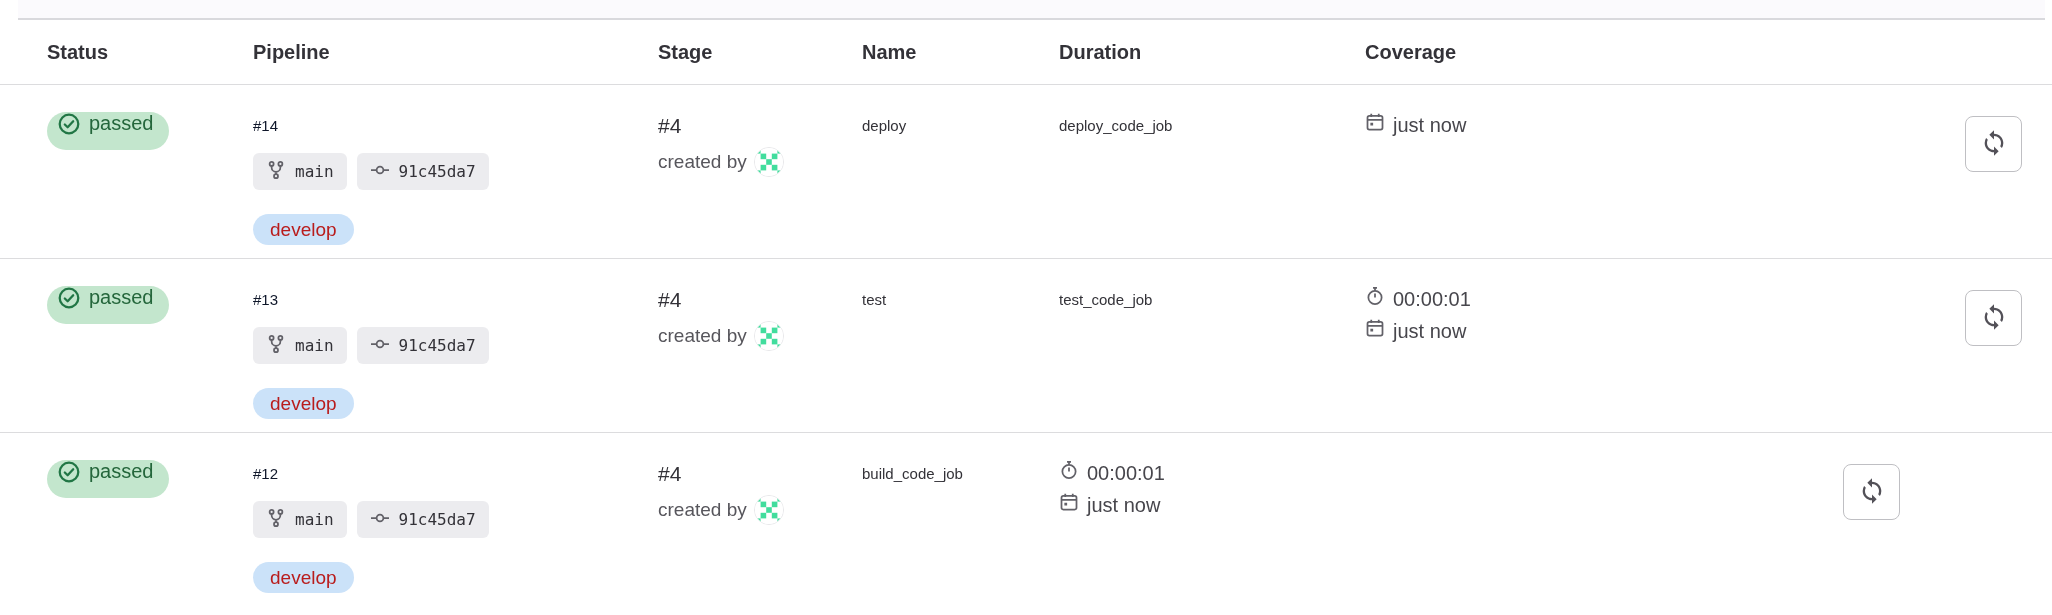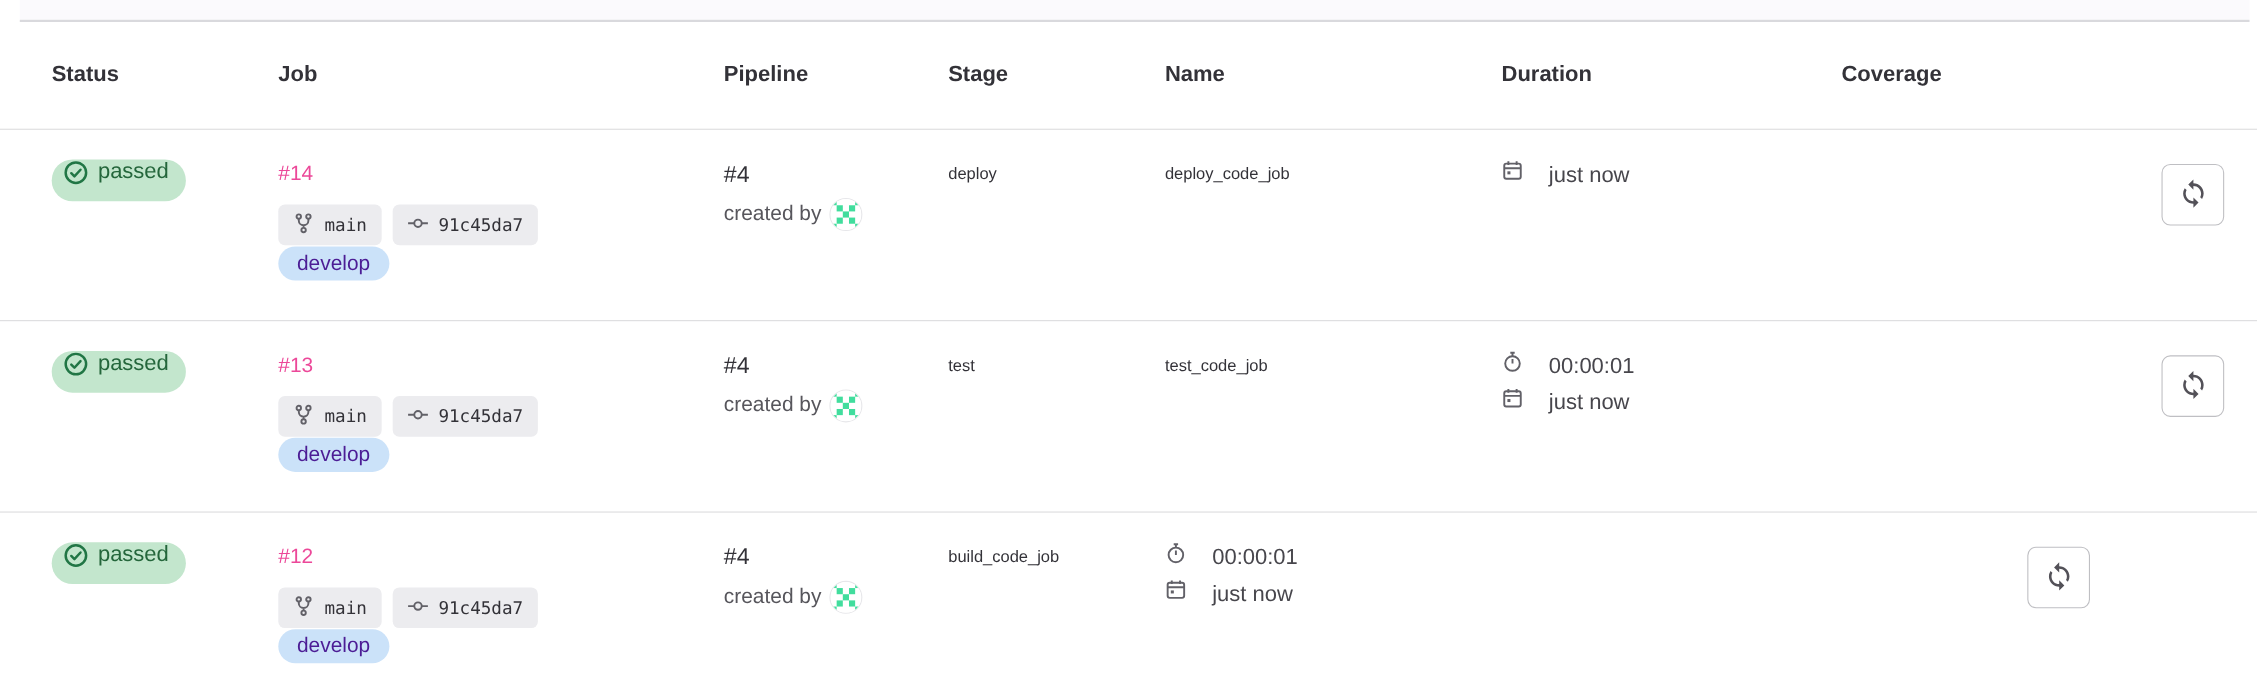--- a/index.html
+++ b/index.html
@@ -12,76 +12,75 @@
     position:absolute; top:0; left:18px; right:7px; height:20px;
     background:#fbfafd; border-bottom:2px solid #d9d9dd; box-sizing:border-box;
   }
   .content { padding-top:20px; }
 
   .grid {
     display:grid;
     grid-template-columns:206px 405px 204px 197px 306px 309px 256px minmax(0,1fr);
     padding-left:47px; box-sizing:border-box;
   }
-  .thead { height:98px; align-items:center; border-bottom:1px solid #dcdcde; }
+  .thead { height:65px; align-items:center; border-bottom:1px solid #dcdcde; }
   .th { font-size:20px; font-weight:700; color:#333238; }
 
   .row { border-bottom:1px solid #dcdcde; min-height:174px; align-items:start; }
   .row:last-child { border-bottom:none; }
   .cell { padding-top:27px; padding-right:16px; box-sizing:border-box; }
 
   .status-badge {
     display:inline-flex; align-items:flex-start; gap:8px; height:38px;
     padding:0 15px 0 10px; border-radius:19px;
     background:#c3e6cd; color:#24663b; font-size:20px; cursor:pointer;
   }
   .status-badge svg { flex:none; }
 
-  .job-link { color:#ec4899; font-size:19px; line-height:28px; text-decoration:none; display:inline-block; cursor:pointer; }
+  .job-link { color:#0f172a; font-size:15px; line-height:28px; text-decoration:none; display:inline-block; cursor:pointer; }
   .ref-badges { display:flex; gap:10px; margin-top:13px; }
   .ref-badge {
     display:inline-flex; align-items:center; gap:9px; height:37px; padding:0 13px;
     background:#ececef; border-radius:6px; cursor:pointer;
     font-family:"DejaVu Sans Mono","Liberation Mono",monospace; font-size:16px; color:#333238;
   }
   .tag-badge {
-    display:inline-flex; align-items:center; height:31px; padding:0 17px; margin-top:1px;
-    background:#cbe2f9; color:#4c1d95; border-radius:16px; font-size:19px;
+    display:inline-flex; align-items:center; height:31px; padding:0 17px; margin-top:24px;
+    background:#cbe2f9; color:#b91c1c; border-radius:16px; font-size:19px;
   }
 
   .pipeline-id { font-size:21px; line-height:28px; color:#333238; cursor:pointer; display:inline-block; }
   .created-by { display:flex; align-items:center; gap:7px; margin-top:7px; color:#57565c; font-size:19px; }
   .avatar {
     width:30px; height:30px; border-radius:50%; overflow:hidden; flex:none;
     border:1px solid #e7e7ea; box-sizing:border-box; background:#fff; cursor:pointer;
   }
   .avatar svg { display:block; }
 
   .stage-text,.name-text { font-size:15px; line-height:28px; }
 
-  .duration-line { display:flex; align-items:center; gap:23px; font-size:20px; color:#47464c; line-height:26px; }
+  .duration-line { display:flex; align-items:center; gap:8px; font-size:20px; color:#47464c; line-height:26px; }
   .duration-line + .duration-line { margin-top:6px; }
   .duration-line svg { flex:none; }
 
   .actions-cell { display:flex; justify-content:flex-end; padding-right:30px; padding-top:31px; }
   .retry-button {
     width:57px; height:56px; border:1px solid #bfbfc3; border-radius:8px; background:#ffffff;
     display:flex; align-items:center; justify-content:center; cursor:pointer; padding:0;
   }
 </style>
 </head>
 <body>
 
 <div class="top-strip"></div>
 
 <div class="content">
 
   <div class="grid thead">
     <div class="th">Status</div>
-    <div class="th">Job</div>
     <div class="th">Pipeline</div>
     <div class="th">Stage</div>
     <div class="th">Name</div>
     <div class="th">Duration</div>
     <div class="th">Coverage</div>
     <div class="th"></div>
   </div>
 
   <div class="grid row">
     <div class="cell">

